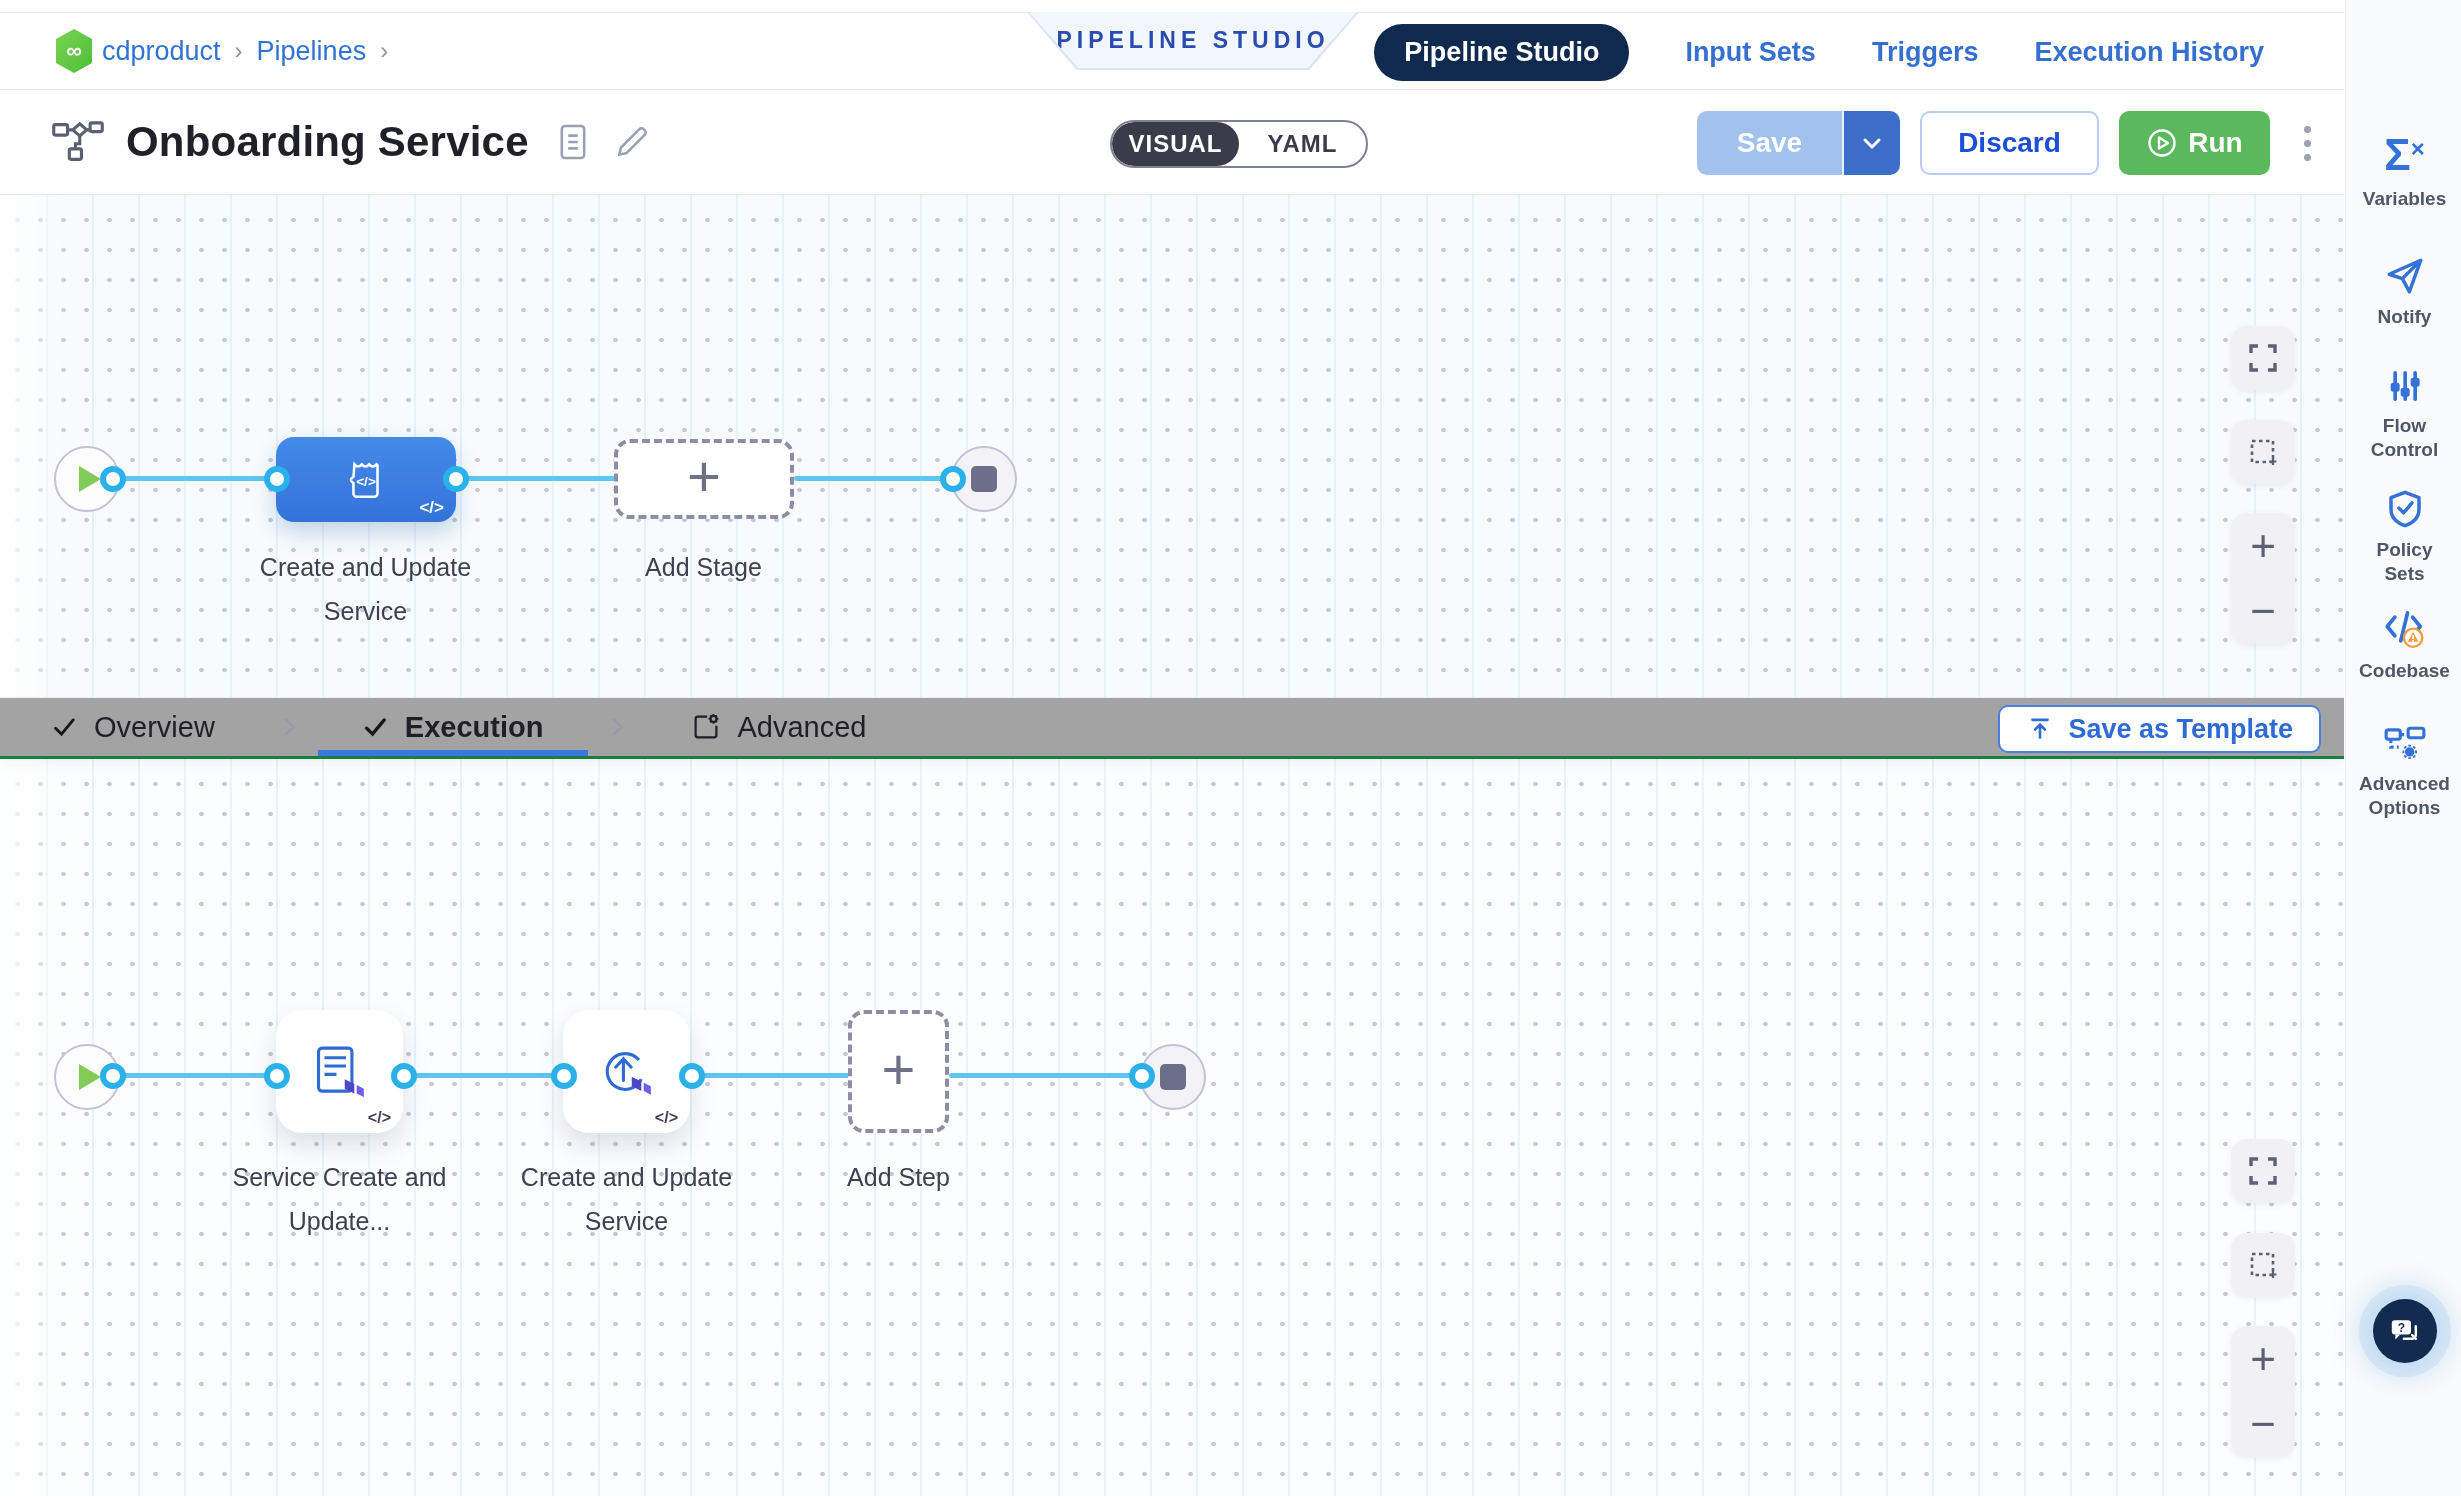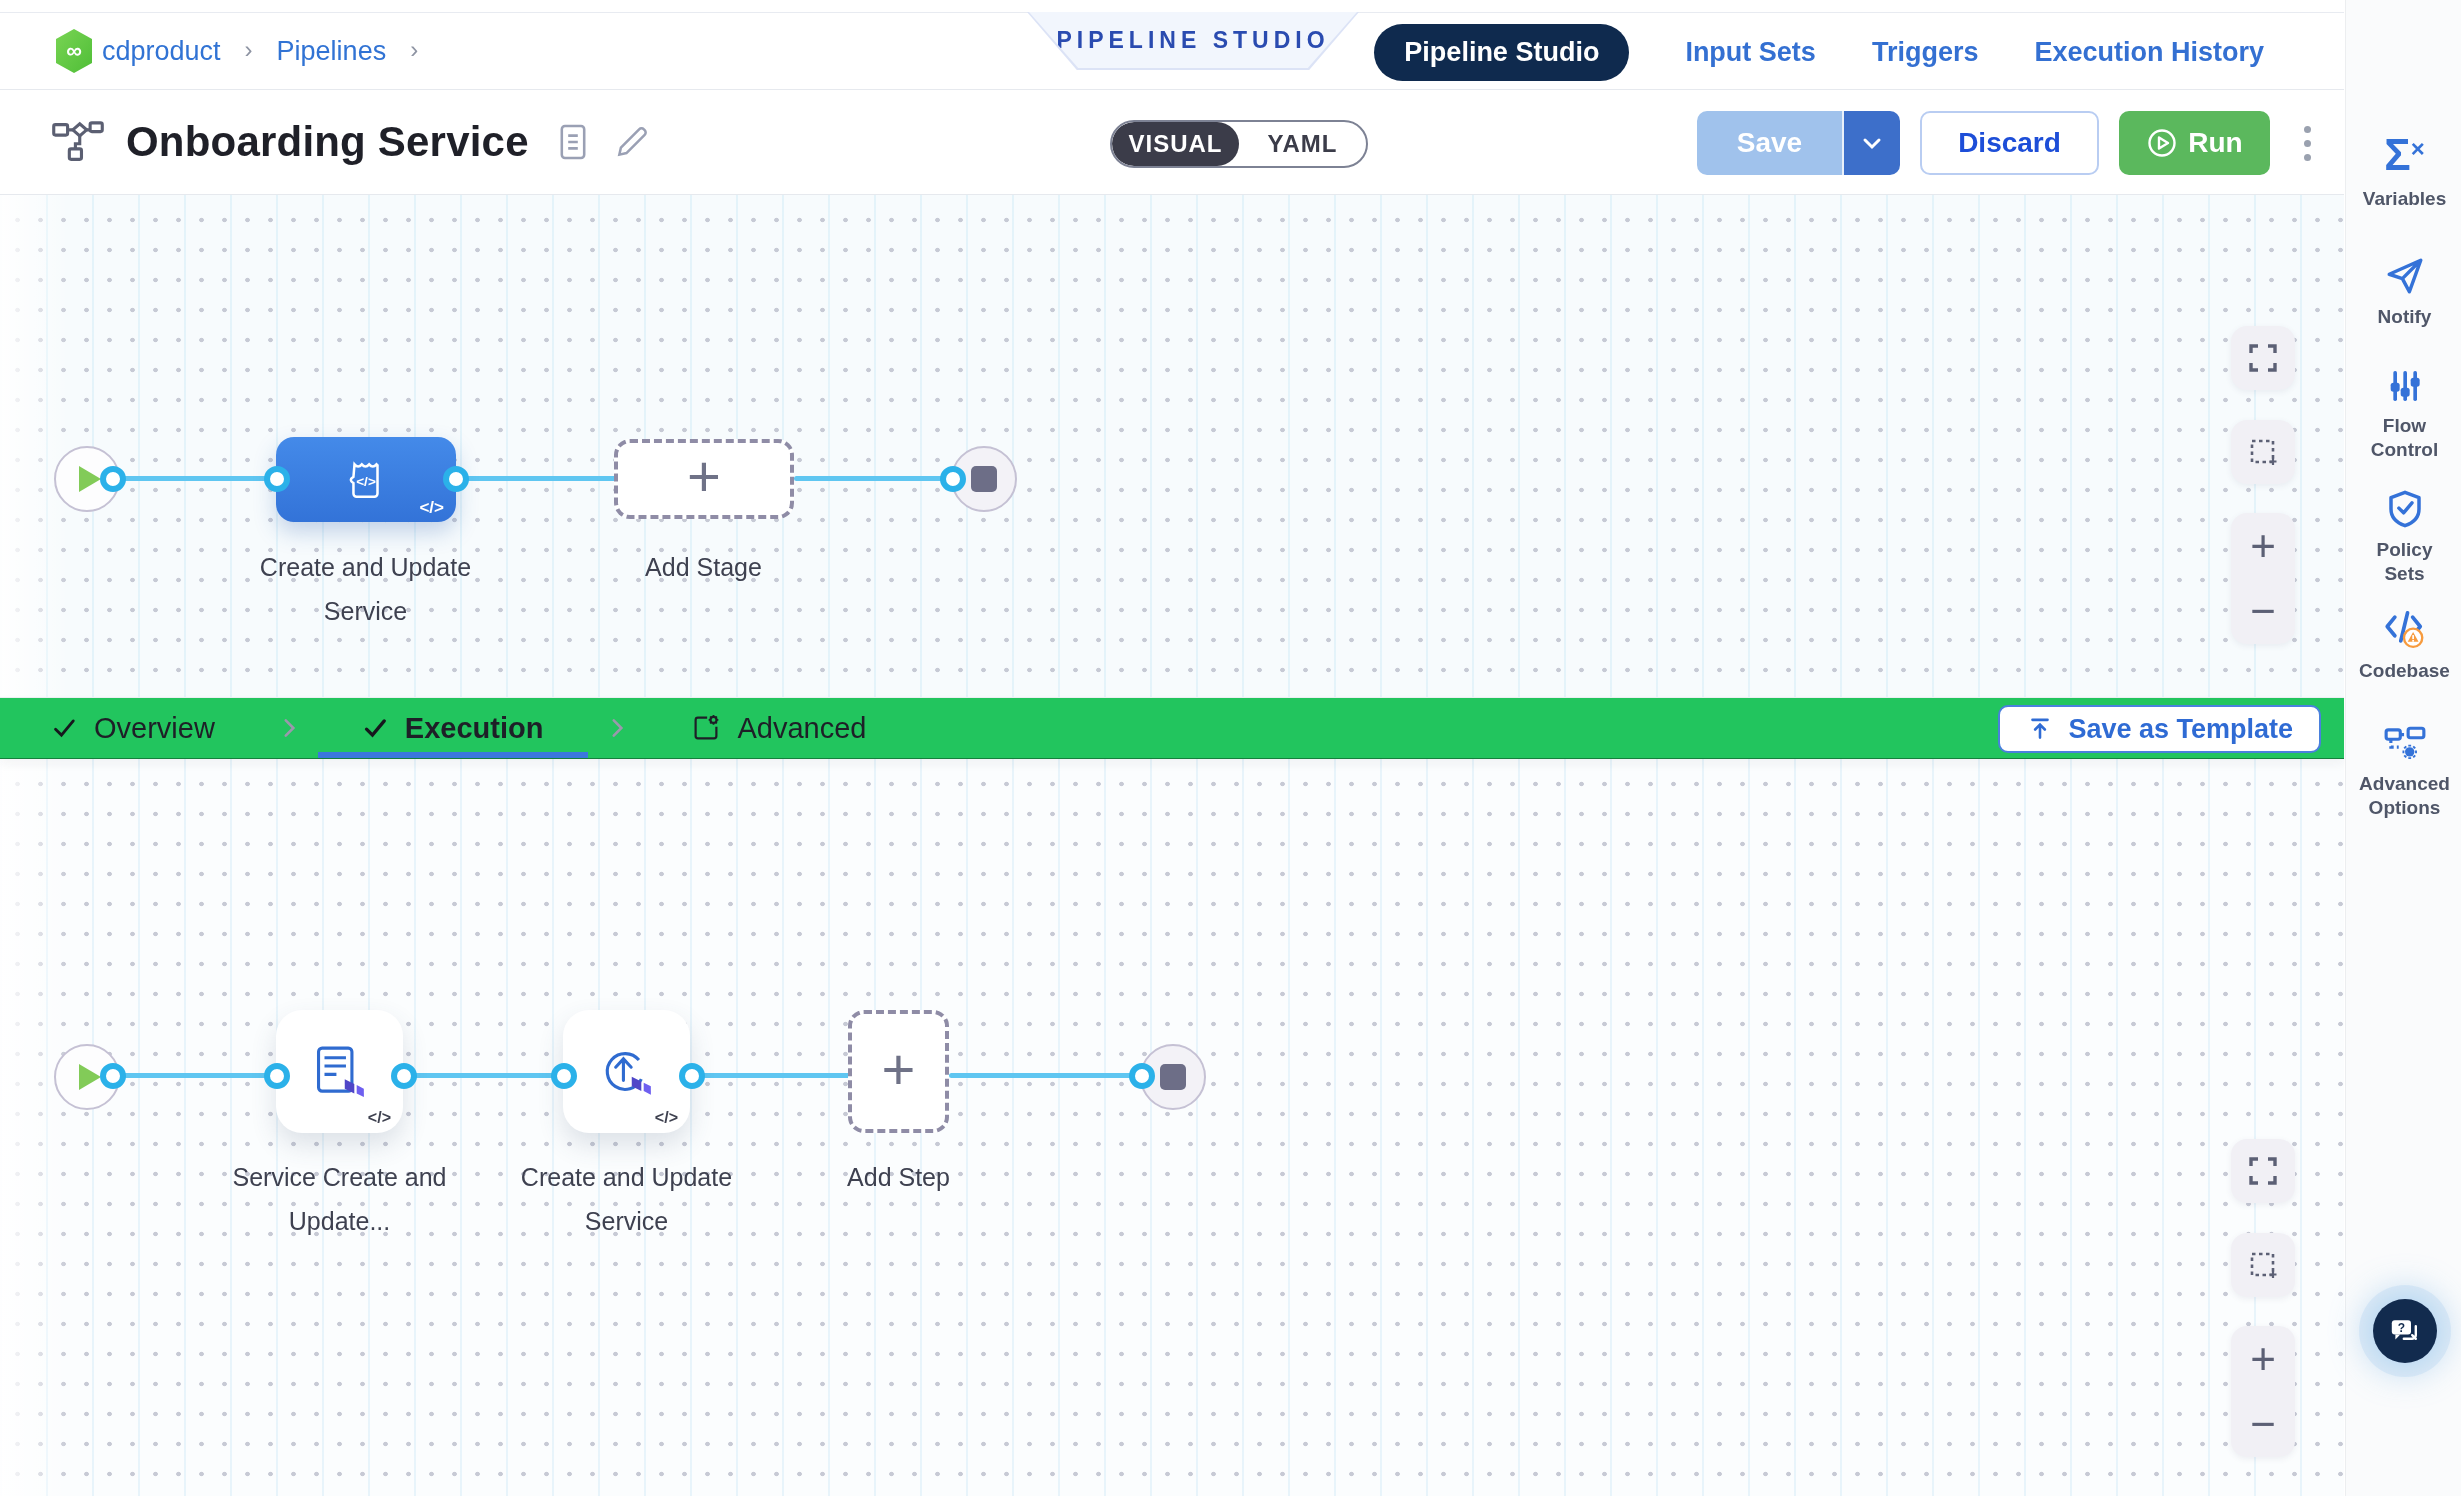--- a/index.html
+++ b/index.html
@@ -5,21 +5,21 @@
   * { margin:0; padding:0; box-sizing:border-box; }
   html,body { width:2462px; height:1496px; overflow:hidden; background:#fff;
     font-family:"Liberation Sans","DejaVu Sans",sans-serif; }
   .app { position:relative; width:2462px; height:1496px; }
   .main { position:absolute; left:0; top:0; width:2344px; height:1496px; }
 
   
   .topstrip { height:12px; background:#fff; }
   .topbar { position:relative; height:78px; background:#fff; border-top:1px solid #e8ebf1;
     border-bottom:1px solid #e6e9ee; display:flex; align-items:center; padding:0 30px 0 52px; }
-  .crumbs { display:flex; gap:24px; font-size:27px; }
+  .crumbs { display:flex; align-items:center; gap:14px; font-size:27px; }
   .crumb-link { color:#3173d4; cursor:pointer; }
   .crumb-sep { color:#8e94a3; font-size:24px; }
   .hexlogo { width:44px; height:46px; margin-right:6px; }
   .studio-badge-outer { position:absolute; left:1027px; top:-1px; width:332px; height:58px;
     background:#dce3f6; clip-path:polygon(0 0,100% 0,85% 100%,15% 100%); }
   .studio-badge-inner { position:absolute; left:2px; right:2px; top:0; bottom:2px; background:#f2f6fd;
     clip-path:polygon(0 0,100% 0,85% 100%,15% 100%); display:flex; align-items:center; justify-content:center;
     font-size:23px; font-weight:700; letter-spacing:5px; color:#2a4bb0; }
   .nav-tabs { position:absolute; right:80px; top:0; height:78px; display:flex; align-items:center; gap:56px; }
   .nav-tab { font-size:27px; font-weight:600; color:#3470d2; cursor:pointer; white-space:nowrap; }
@@ -84,22 +84,22 @@
   .step-card .code-glyph { position:absolute; right:12px; bottom:6px; color:#3f4250; font-size:16px; font-weight:700; }
   .node-label { position:absolute; width:239px; text-align:center; font-size:25px; color:#3e4150; line-height:44px; }
 
   .cv-btn { position:absolute; left:2231px; width:64px; background:#f1f0f5; border-radius:16px;
     display:flex; align-items:center; justify-content:center; cursor:pointer;
     box-shadow:0 2px 6px rgba(70,70,100,0.08); z-index:5; }
   .cv-zoom { flex-direction:column; justify-content:space-around; color:#5c6075; }
   .zoom-glyph { font-size:44px; line-height:1; color:#5c6075; font-weight:400; cursor:pointer; }
 
   
-  .stagetabs { position:relative; height:62px; background:#22c55e; border-top:1px solid #eceef2;
-    border-bottom:1px solid #15803d; display:flex; align-items:center; padding-left:52px;
+  .stagetabs { position:relative; height:62px; background:#a3a3a3; border-top:1px solid #eceef2;
+    border-bottom:3px solid #15803d; display:flex; align-items:center; padding-left:52px;
     box-shadow:0 5px 10px rgba(30,40,60,0.05); z-index:6; }
   .stage-tab { height:100%; display:flex; align-items:center; gap:16px; padding:0 45px;
     font-size:29px; color:#1e1f27; cursor:pointer; }
   .stage-tab:first-child { padding-left:0; }
   .stage-tab.active { font-weight:700; box-shadow:inset 0 -6px 0 #3b77dd; }
   .tab-sep { margin:0 16px; display:flex; align-items:center; }
   .save-tpl { position:absolute; right:23px; top:7px; height:48px; padding:0 26px; display:flex;
     align-items:center; gap:14px; border:2px solid #4a80dd; border-radius:10px; background:#fff;
     color:#2f6bd4; font-size:27px; font-weight:600; cursor:pointer; }
 

